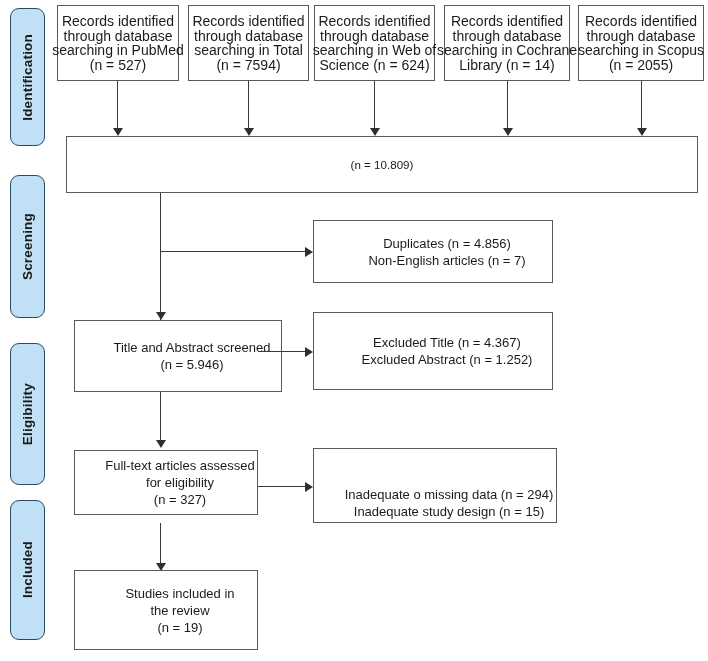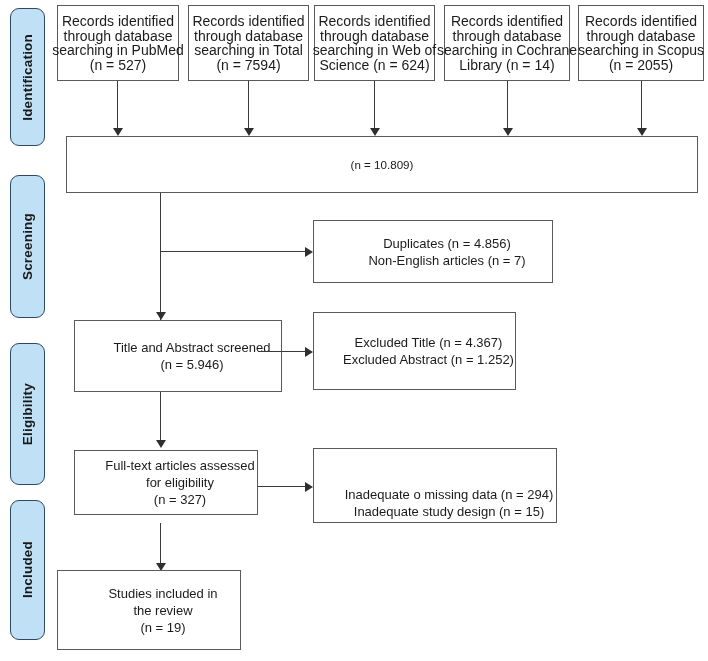--- a/index.html
+++ b/index.html
@@ -177,21 +177,21 @@
     <div class="ln">Title and Abstract screened</div>
     <div class="ln">(n = 5.946)</div>
   </div>
 
   <div class="hline" style="left:258px; top:351px; width:49px;"></div>
   <div class="arrow-right" style="left:305px; top:347px;"></div>
 
   <div class="vline" style="left:160px; top:392px; height:50px;"></div>
   <div class="arrow-down" style="left:156px; top:440px;"></div>
 
-  <div class="box mid" style="left:313px; top:312px; width:203px; height:78px;">
+  <div class="box mid" style="left:313px; top:312px; width:240px; height:78px;">
     <div class="ln">Excluded Title (n = 4.367)</div>
     <div class="ln">Excluded Abstract (n = 1.252)</div>
   </div>
 
   <div class="box mid" style="left:74px; top:450px; width:184px; height:65px;">
     <div class="ln">Full-text articles assessed</div>
     <div class="ln">for eligibility</div>
     <div class="ln">(n = 327)</div>
   </div>
 
@@ -199,19 +199,19 @@
   <div class="arrow-right" style="left:305px; top:482px;"></div>
 
   <div class="vline" style="left:160px; top:523px; height:46px;"></div>
   <div class="arrow-down" style="left:156px; top:563px;"></div>
 
   <div class="box mid" style="left:313px; top:448px; width:244px; height:75px;justify-content:flex-end;">
     <div class="ln">Inadequate o missing data (n = 294)</div>
     <div class="ln">Inadequate study design (n = 15)</div>
   </div>
 
-  <div class="box mid" style="left:57px; top:570px; width:184px; height:80px;">
+  <div class="box mid" style="left:74px; top:570px; width:184px; height:80px;">
     <div class="ln">Studies included in</div>
     <div class="ln">the review</div>
     <div class="ln">(n = 19)</div>
   </div>
 
 </div>
 
 </body></html>

